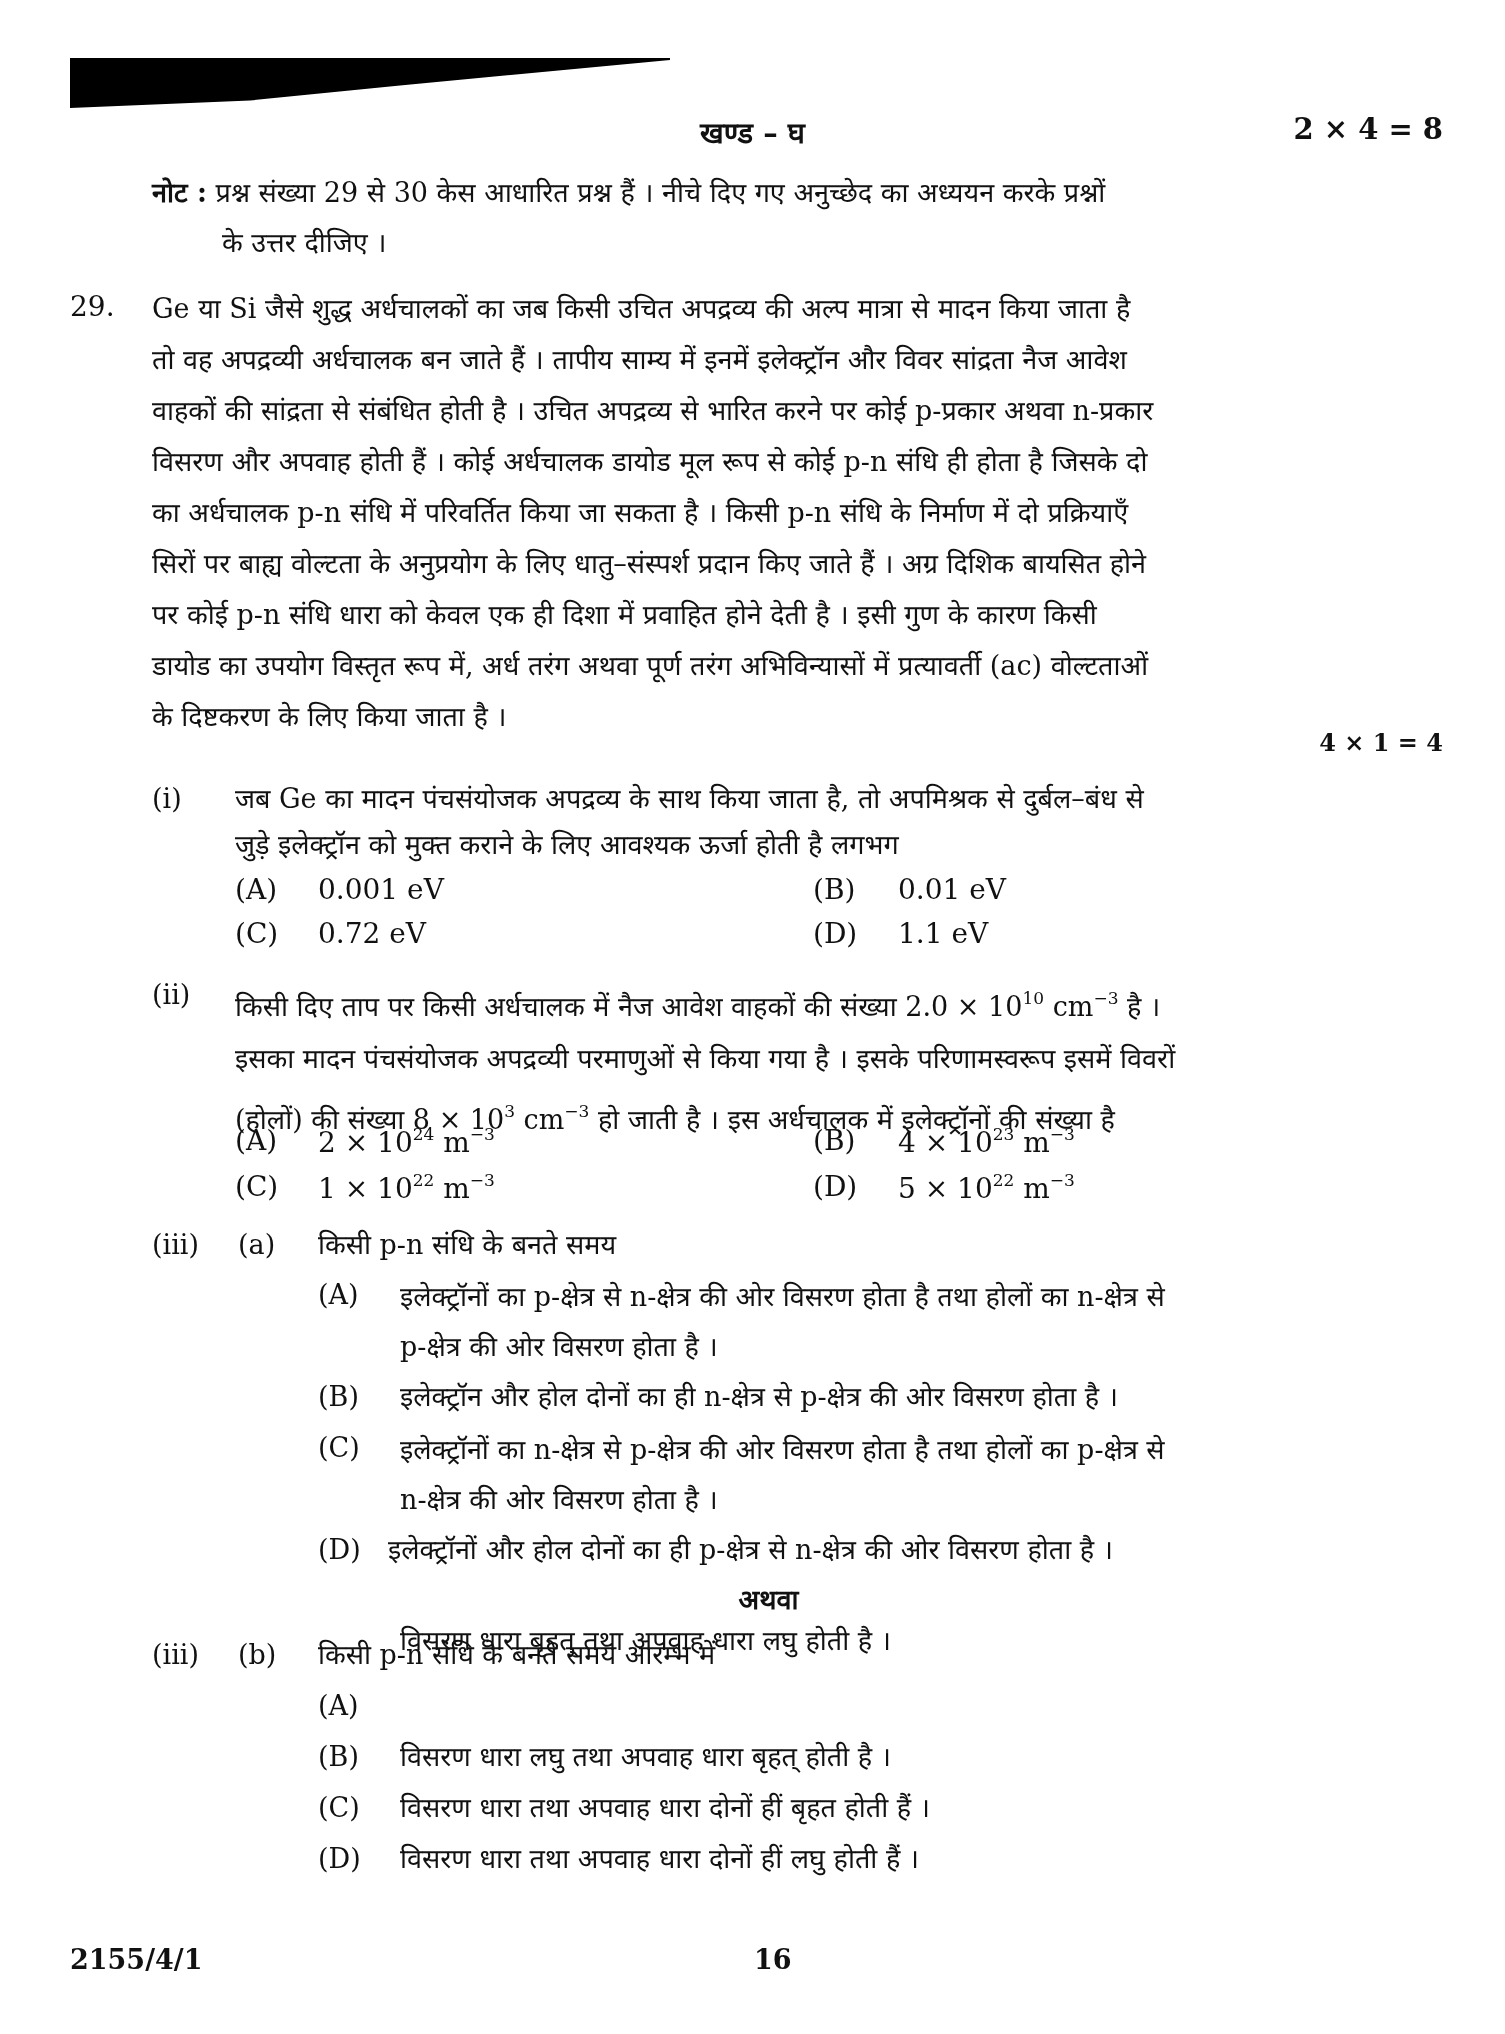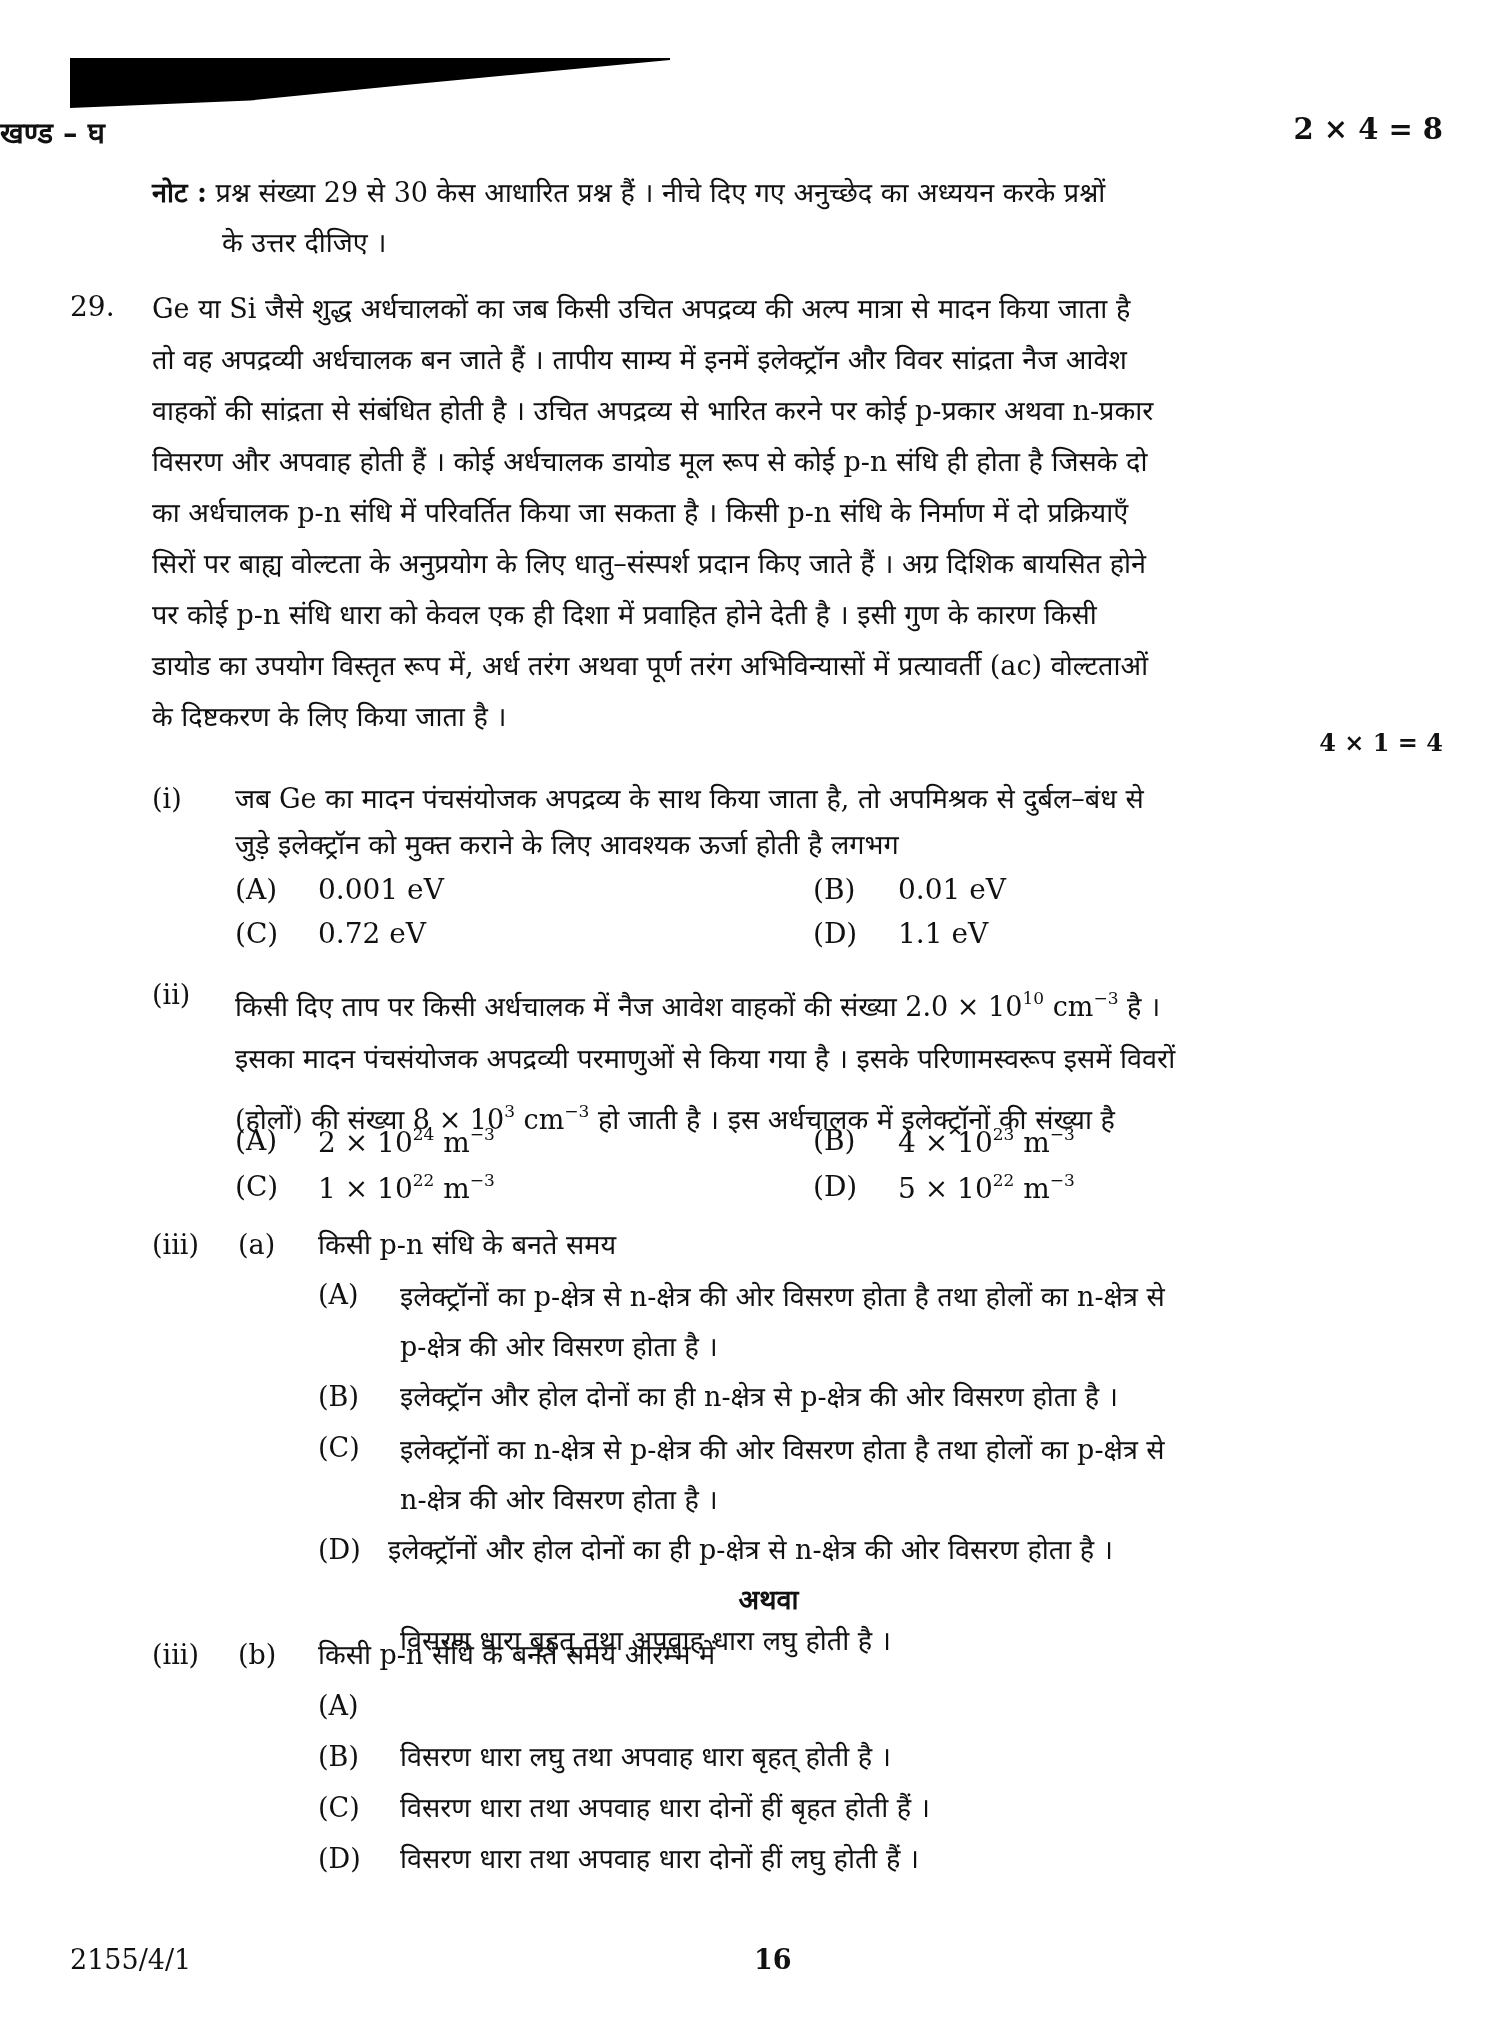--- a/index.html
+++ b/index.html
@@ -8,36 +8,36 @@
     font-family: "DejaVu Serif", "Liberation Serif", serif;
     color: #111111;
   }
   .page { position: absolute; left: 0; top: 0; width: 1505px; height: 2034px; }
   .black-bar {
     position: absolute; left: 70px; top: 58px; width: 600px; height: 50px;
     background: #000;
     clip-path: polygon(0 0, 100% 0, 100% 4%, 55% 55%, 30% 85%, 0 100%);
   }
   .abs { position: absolute; }
-  .section-title { left: 0; width: 1505px; top: 112px; font-size: 29px; font-weight: bold; }
+  .section-title { left: 0; width: 1505px; top: 112px; text-align: center; font-size: 29px; font-weight: bold; }
   .section-marks { right: 62px; top: 112px; font-size: 29px; font-weight: bold; }
   .note { left: 152px; top: 168px; width: 1220px; font-size: 27px; line-height: 50px; }
   .note .note-label { font-weight: bold; }
   .note .note-body { }
   .q-num { left: 70px; top: 290px; font-size: 28px; }
   .passage { left: 152px; top: 283px; width: 1215px; font-size: 27px; line-height: 51px; text-align: justify; }
   .marks-right { right: 62px; font-size: 24px; font-weight: bold; }
   .sub { font-size: 27px; line-height: 46px; }
   .sub-num { left: 152px; }
   .sub-text { left: 235px; width: 1130px; text-align: justify; }
   .opt-label { font-size: 28px; }
   .opt-val { font-size: 28px; }
   .sup { font-size: 17px; vertical-align: 12px; }
   .center-word { left: 0; width: 1505px; text-align: center; font-weight: bold; font-size: 27px; margin-left: 16px; }
-  .footer-code { left: 70px; top: 1944px; font-size: 27px; font-weight: normal; }
+  .footer-code { left: 70px; top: 1944px; font-size: 27px; font-weight: bold; }
   .footer-page { left: 738px; top: 1944px; font-size: 27px; font-weight: bold; margin-left: 16px; }
 </style>
 </head>
 <body>
 
 <div class="page">
 
   <div class="black-bar"></div>
 
   <div class="abs section-title">खण्ड – घ</div>

